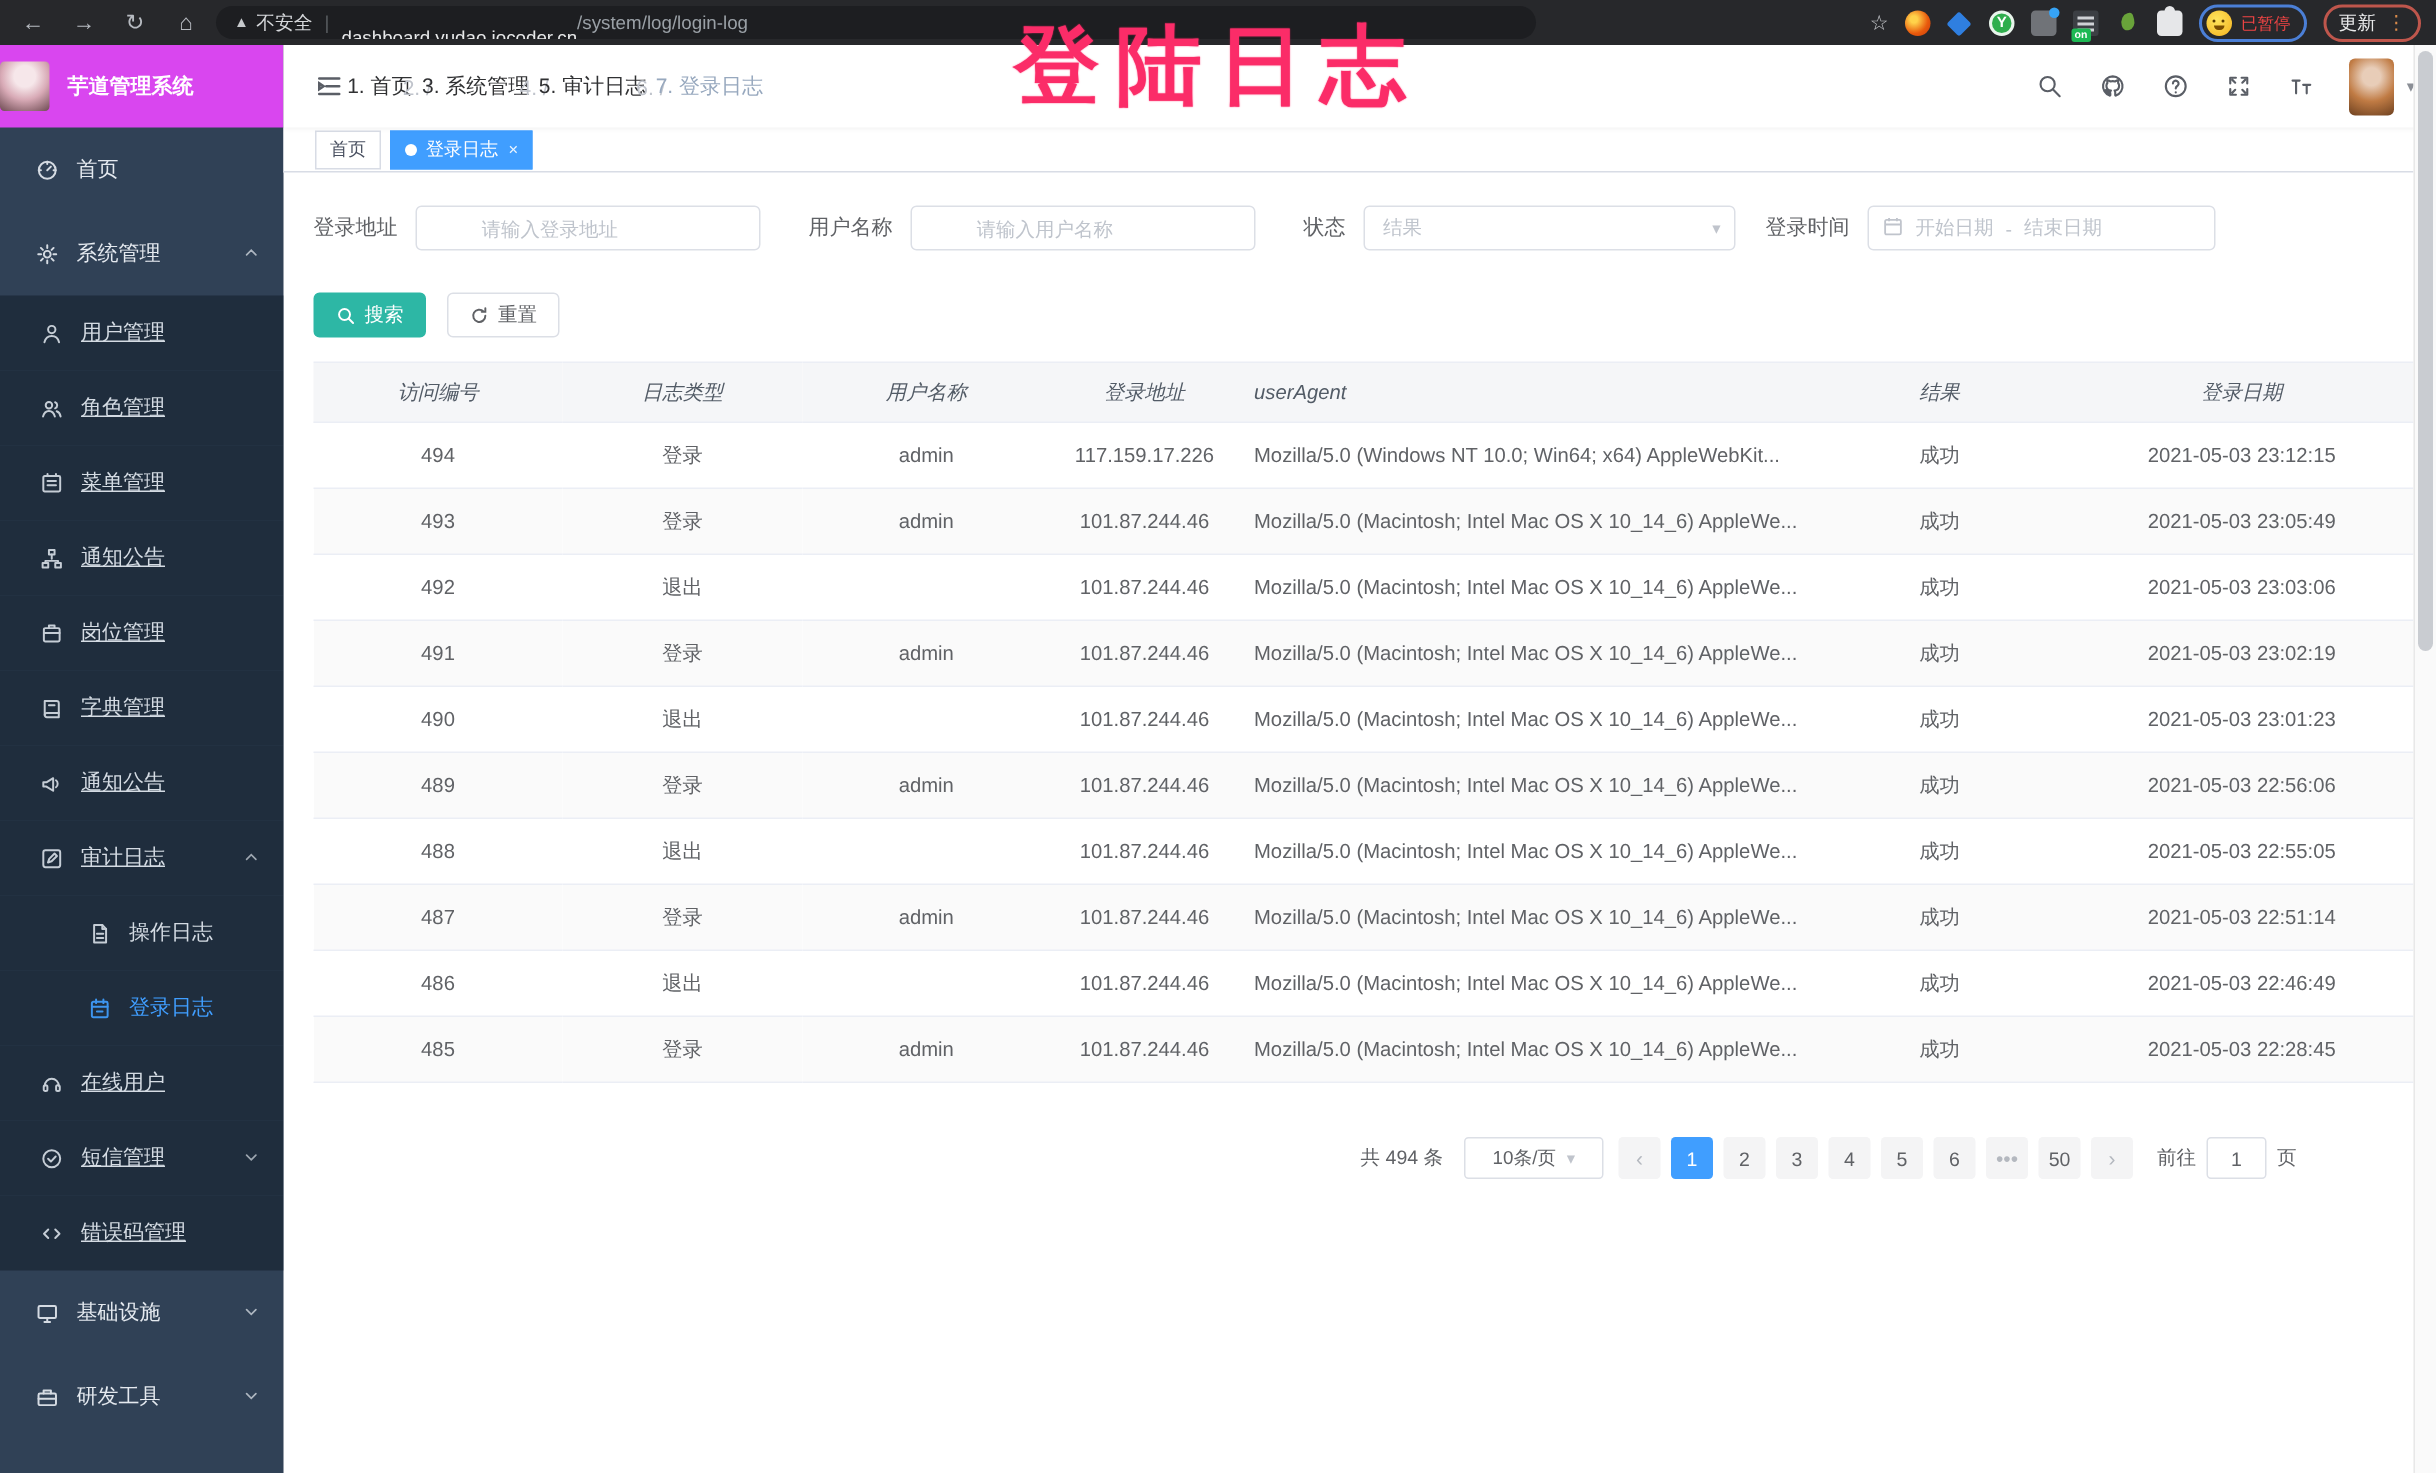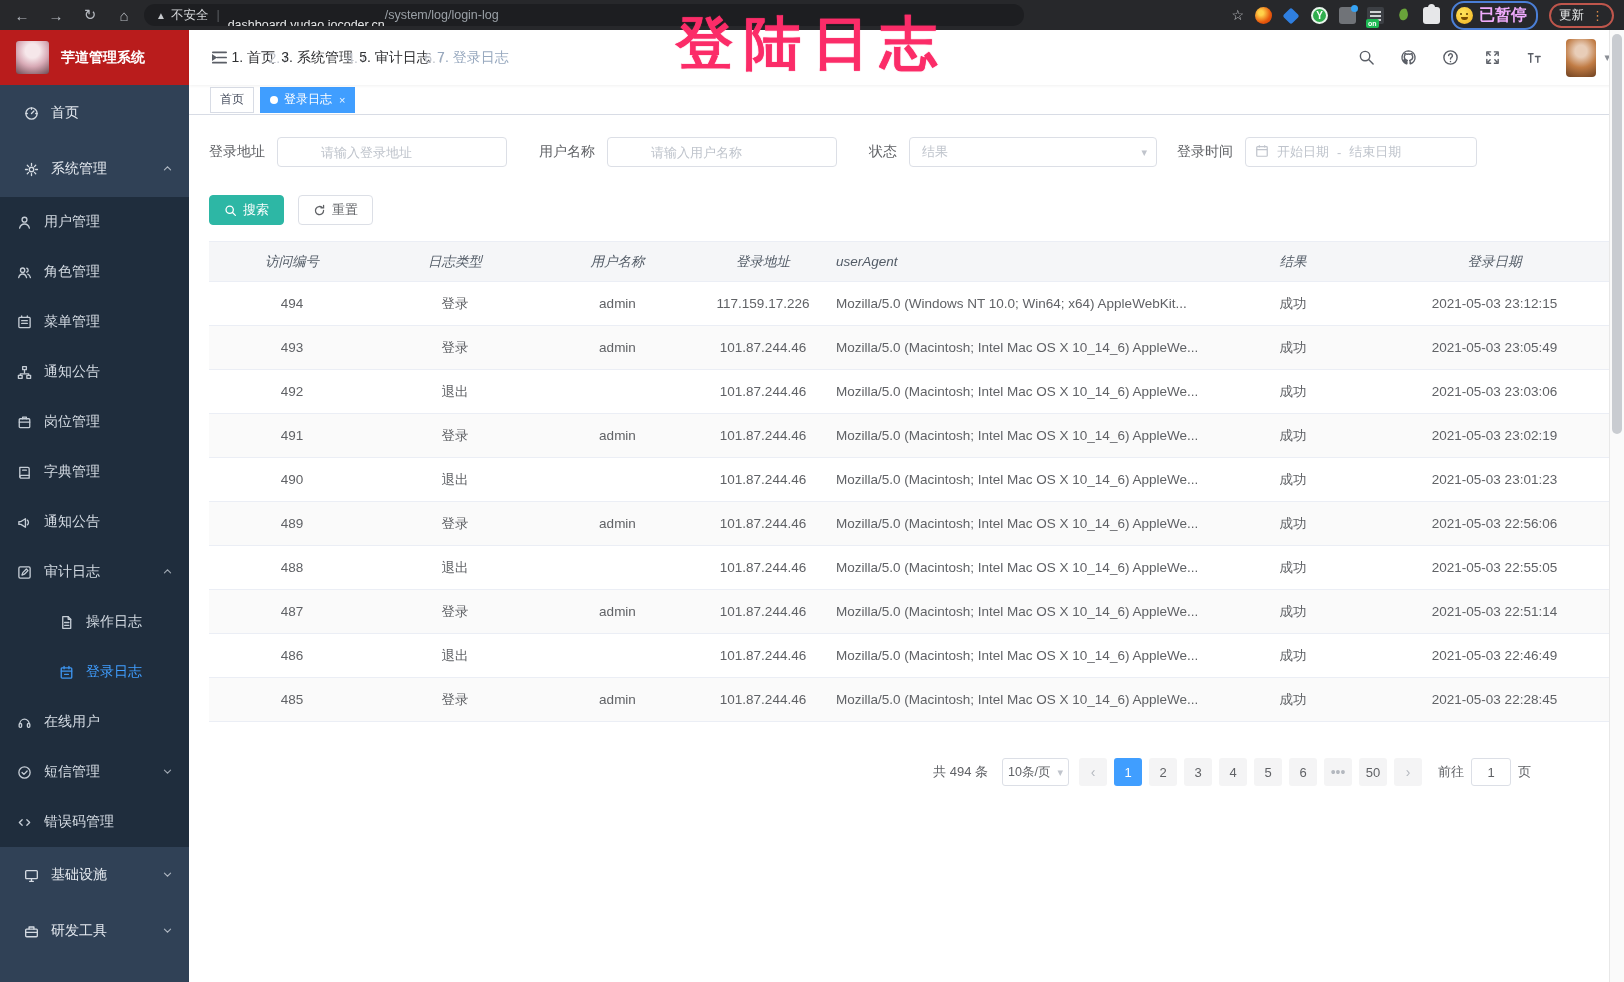--- a/index.html
+++ b/index.html
@@ -30,35 +30,35 @@
   .ext-list:before{content:"";position:absolute;left:3px;top:4px;width:11px;height:2px;background:#cfd2d6;box-shadow:0 4px 0 #cfd2d6,0 8px 0 #cfd2d6;}
   .ext-on-badge{position:absolute;left:-1px;bottom:-4px;background:#1db954;color:#fff;font-size:7px;line-height:9px;padding:0 2px;border-radius:2px;font-weight:bold;}
   .ext-sprout{background:transparent;}
   .ext-sprout:before{content:"";position:absolute;left:4px;top:2px;width:9px;height:11px;background:#69a33a;border-radius:70% 30% 60% 40%;transform:rotate(-15deg);}
   .ext-puzzle{background:#e6e7e9;border-radius:3px;}
   .ext-puzzle:before{content:"";position:absolute;left:5px;top:-3px;width:7px;height:7px;border-radius:50%;background:#e6e7e9;}
   .profile-pill{display:flex;align-items:center;gap:6px;border:2px solid #4b7fd6;border-radius:13px;padding:2px 9px 2px 3px;cursor:pointer;}
   .emoji-av{width:17px;height:17px;border-radius:50%;background:radial-gradient(circle at 40% 35%,#ffe55c,#f2b01e);position:relative;}
   .emoji-av:before{content:"";position:absolute;left:4px;top:6px;width:2px;height:2px;border-radius:50%;background:#5a3b00;box-shadow:6px 0 0 #5a3b00;}
   .emoji-av:after{content:"";position:absolute;left:5px;top:10px;width:7px;height:3px;border-radius:0 0 6px 6px;background:#7a4d00;}
-  .paused-label{color:#f0abfc;font-size:16px;font-weight:bold;}
+  .paused-label{color:#ef4444;font-size:11px;}
   .update-pill{display:flex;align-items:center;gap:7px;border:2px solid #bf564c;border-radius:13px;padding:2px 8px;cursor:pointer;}
   .update-label{color:#e8e9ea;font-size:12.5px;}
   .update-dots{color:#d98a4a;font-size:13px;letter-spacing:0;}
   
   .watermark{position:absolute;left:676px;top:6px;z-index:50;font-size:57px;font-weight:bold;color:#fb2c68;letter-spacing:11px;pointer-events:none;text-shadow:0 0 1px #fb2c68;}
   
   .sidebar{position:absolute;left:0;top:30px;width:189px;height:952px;background:#304156;overflow:hidden;z-index:3;}
-  .logo-row{height:55px;display:flex;align-items:center;padding-left:16px;gap:12px;background:#b91c1c;}
+  .logo-row{height:55px;display:flex;align-items:center;gap:12px;background:#d946ef;}
   .logo-img{width:33px;height:33px;border-radius:3px;background:
      radial-gradient(circle at 50% 30%,#f6e7ea 25%,#d8aab6 55%,#6d4a52);}
   .logo-title{color:#fff;font-size:14px;font-weight:bold;}
   .menu-item{display:flex;align-items:center;color:#e4e9ef;font-size:14px;cursor:pointer;position:relative;}
   .menu-item.level1{height:56px;padding-left:23px;}
-  .menu-item.level2{height:50px;padding-left:16px;background:#1f2d3d;color:#d4dbe3;}
+  .menu-item.level2{height:50px;padding-left:26px;background:#1f2d3d;color:#d4dbe3;text-decoration:underline;}
   .menu-item.level3{height:50px;padding-left:58px;background:#1f2d3d;color:#d4dbe3;}
   .menu-item.active{color:#409EFF;}
   .mi-icon{width:16px;height:16px;margin-right:12px;display:flex;align-items:center;justify-content:center;flex:none;opacity:.92;}
   .mi-icon svg{width:15px;height:15px;stroke:currentColor;fill:none;stroke-width:1.4;stroke-linecap:round;stroke-linejoin:round;}
   .mi-arrow{position:absolute;right:16px;top:50%;transform:translateY(-50%);opacity:.7;}
   .mi-arrow svg{width:11px;height:11px;stroke:currentColor;fill:none;stroke-width:1.6;stroke-linecap:round;}
   .mi-arrow.down svg{transform:rotate(180deg);}
   
   .app-header{position:absolute;left:189px;top:30px;right:0;height:55px;background:#fff;display:flex;align-items:center;box-shadow:0 1px 3px rgba(0,0,0,.06);z-index:4;}
   .hamburger{margin-left:21px;cursor:pointer;display:flex;align-items:center;}
@@ -105,21 +105,21 @@
   .circle-btn svg{width:13px;height:13px;stroke:#8e9299;fill:none;stroke-width:1.5;stroke-linecap:round;}
   
   table.grid{margin-top:16px;width:1400px;border-collapse:collapse;table-layout:fixed;font-size:13.5px;}
   .grid thead th{background:#f5f6f8;color:#525b66;font-weight:normal;height:40px;text-align:center;border-bottom:1px solid #ebeef5;border-top:1px solid #ebeef5;font-style:italic;}
   .grid tbody td{height:44px;text-align:center;color:#606266;border-bottom:1px solid #ebeef5;white-space:nowrap;overflow:hidden;text-overflow:ellipsis;}
   .grid tbody tr:nth-child(even){background:#fafafa;}
   .grid td.ua,.grid th.ua-h{text-align:left;padding-left:10px;}
   
   .pagination{margin-top:36px;display:flex;align-items:center;justify-content:flex-end;margin-right:58px;font-size:13px;color:#606266;gap:10px;}
   .pg-total{margin-right:4px;}
-  .pg-size{width:67px;height:28px;border:1px solid #dcdfe6;border-radius:3px;display:flex;align-items:center;justify-content:center;gap:7px;color:#606266;font-size:12.5px;cursor:pointer;}
+  .pg-size{width:93px;height:28px;border:1px solid #dcdfe6;border-radius:3px;display:flex;align-items:center;justify-content:center;gap:7px;color:#606266;font-size:12.5px;cursor:pointer;}
   .pg-size .sel-caret{position:static;}
   .pager{display:flex;align-items:center;gap:7px;}
   .pg-btn{min-width:28px;height:28px;border-radius:3px;background:#f4f4f5;color:#606266;display:flex;align-items:center;justify-content:center;font-size:13px;cursor:pointer;padding:0 4px;}
   .pg-btn.arrow{color:#b4b8bf;font-size:14px;}
   .pg-btn.active{background:#409EFF;color:#fff;}
   .pg-goto{display:flex;align-items:center;gap:7px;margin-left:6px;}
   .pg-input{width:40px;height:28px;border:1px solid #dcdfe6;border-radius:3px;text-align:center;font-size:13px;color:#606266;outline:none;}
   
   .v-scrollbar{position:absolute;right:0;top:30px;width:15px;bottom:0;background:#fafafa;border-left:1px solid #e8e8e8;z-index:6;}
   .v-thumb{position:absolute;left:2px;right:2px;top:4px;height:400px;background:#c9ccd1;border-radius:6px;}

